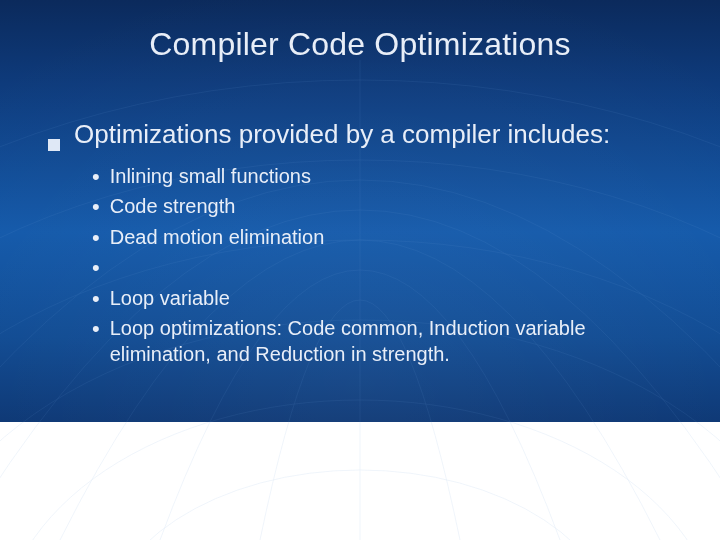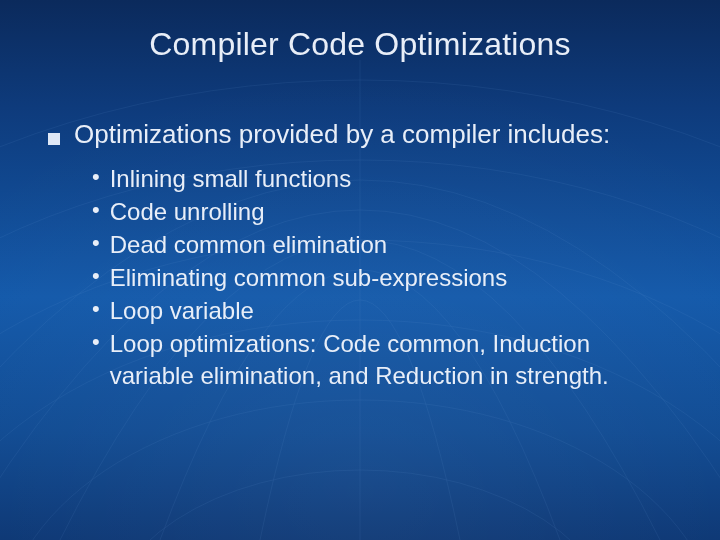--- a/index.html
+++ b/index.html
@@ -5,21 +5,21 @@
   html, body {
     margin: 0;
     padding: 0;
     width: 720px;
     height: 540px;
     overflow: hidden;
     font-family: Verdana, Geneva, sans-serif;
   }
   .slide {
     width: 720px;
-    height: 540px;
+    height: 422px;
     position: relative;
     background:
       radial-gradient(ellipse 900px 700px at 50% 90%, rgba(255,255,255,0.05) 0%, rgba(255,255,255,0) 60%),
       linear-gradient(180deg, #0b2a5c 0%, #0e3b7c 20%, #1359aa 55%, #0f4a92 80%, #0b3674 100%);
     box-sizing: border-box;
   }
   .grid-overlay {
     position: absolute;
     inset: 0;
     pointer-events: none;
@@ -38,21 +38,21 @@
   }
   .body {
     position: absolute;
     left: 48px;
     right: 48px;
     top: 118px;
     color: #e8eef8;
   }
   .l1 {
     display: flex;
-    align-items: center;
+    align-items: flex-end;
     margin-bottom: 12px;
   }
   .l1-bullet {
     width: 12px;
     height: 12px;
     background: #dfe8f6;
     margin-top: 10px;
     margin-right: 14px;
     flex: 0 0 auto;
   }
@@ -71,21 +71,21 @@
     margin-bottom: 2px;
   }
   .l2-bullet {
     font-size: 22px;
     line-height: 1.3;
     margin-right: 10px;
     color: #e8eef8;
     flex: 0 0 auto;
   }
   .l2-text {
-    font-size: 24px;
+    font-size: 20px;
     line-height: 1.3;
     color: #e8eef8;
   }
 </style>
 </head>
 <body>
 
 <div class="slide">
 
   <svg class="grid-overlay" viewBox="0 0 720 540" preserveAspectRatio="none">
@@ -112,29 +112,28 @@
       <div class="l1-bullet"></div>
       <div class="l1-text">Optimizations provided by a compiler includes:</div>
     </div>
     <div class="l2-list">
       <div class="l2">
         <div class="l2-bullet">•</div>
         <div class="l2-text">Inlining small functions</div>
       </div>
       <div class="l2">
         <div class="l2-bullet">•</div>
-        <div class="l2-text">Code unrolling</div>
+        <div class="l2-text">Code strength</div>
       </div>
       <div class="l2">
         <div class="l2-bullet">•</div>
-        <div class="l2-text">Dead common elimination</div>
+        <div class="l2-text">Dead motion elimination</div>
       </div>
       <div class="l2">
         <div class="l2-bullet">•</div>
-        <div class="l2-text">Eliminating common sub-expressions</div>
       </div>
       <div class="l2">
         <div class="l2-bullet">•</div>
         <div class="l2-text">Loop variable</div>
       </div>
       <div class="l2">
         <div class="l2-bullet">•</div>
         <div class="l2-text">Loop optimizations: Code common, Induction variable elimination, and Reduction in strength.</div>
       </div>
     </div>

